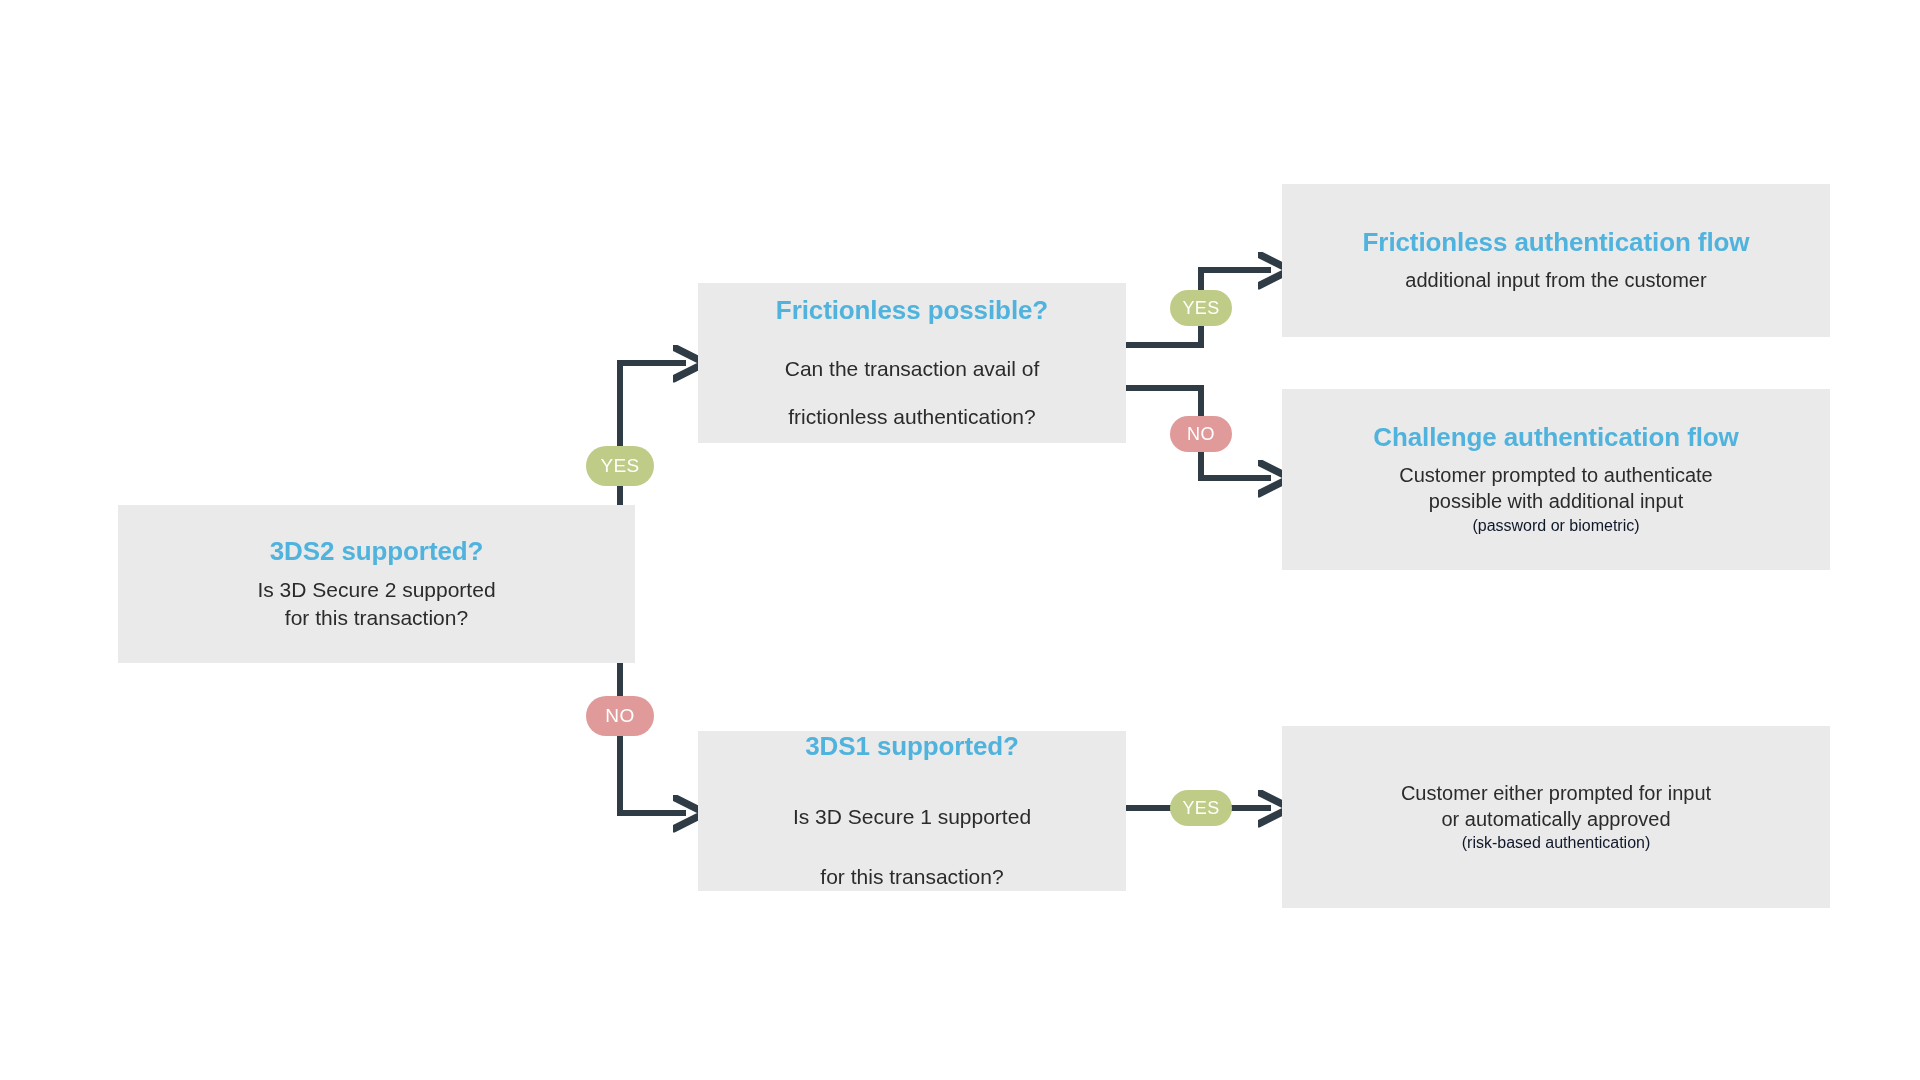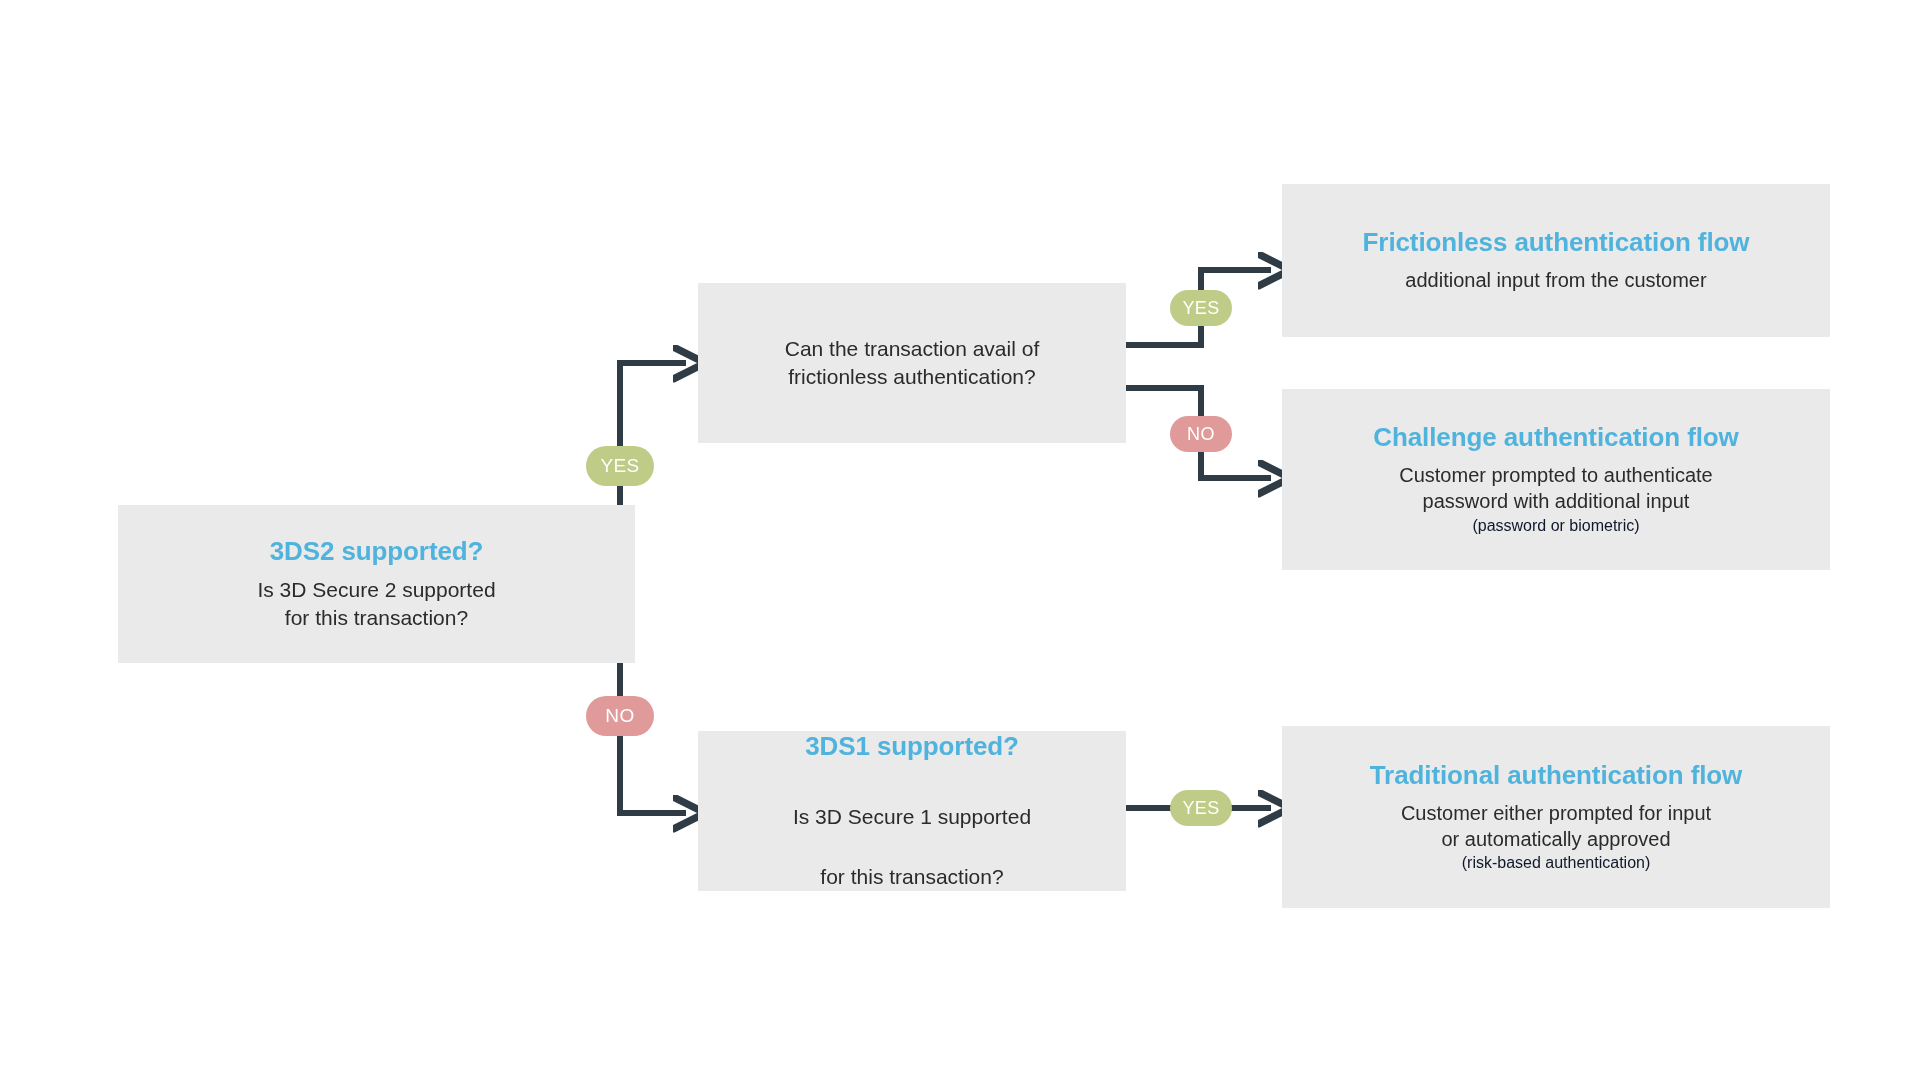--- a/index.html
+++ b/index.html
@@ -50,21 +50,21 @@
     margin-top: 1px;
   }
 
   
   #node-3ds2      { left: 118px; top: 505px;  width: 517px; height: 158px; align-items: center; }
   #node-3ds2 .node-title { font-size: 26px; }
   #node-3ds2 .node-body  { font-size: 21px; }
 
   #node-frictionless-q { left: 698px; top: 283px;  width: 428px; height: 160px; }
   #node-frictionless-q .node-title { font-size: 26px; }
-  #node-frictionless-q .node-body  { font-size: 21px; }
+  #node-frictionless-q .node-body  { font-size: 21px; margin-top: 20px; }
 
   #node-3ds1      { left: 698px; top: 731px;  width: 428px; height: 160px; gap: 32px; }
   #node-3ds1 .node-title { font-size: 26px; }
   #node-3ds1 .node-body  { font-size: 21px; }
 
   #node-frictionless-flow { left: 1282px; top: 184px;  width: 548px; height: 153px; }
   #node-frictionless-flow .node-title { font-size: 26px; }
   #node-frictionless-flow .node-body  { font-size: 20px; }
 
   #node-challenge-flow { left: 1282px; top: 389px;  width: 548px; height: 181px; }
@@ -121,44 +121,44 @@
     <path d="M1126,808 L1271,808" fill="none" stroke="#2f3c46" stroke-width="6" stroke-linecap="butt" stroke-linejoin="miter" marker-end="url(#arrowhead)"></path>
   </svg>
 
   <div class="node" id="node-3ds2">
     <div class="node-title">3DS2 supported?</div>
     <div class="node-body">Is 3D Secure 2 supported</div>
     <div class="node-body">for this transaction?</div>
   </div>
 
   <div class="node" id="node-frictionless-q">
+    <div class="node-title">Frictionless possible?</div>
     <div class="node-body">Can the transaction avail of</div>
     <div class="node-body">frictionless authentication?</div>
   </div>
 
   <div class="node" id="node-3ds1">
     <div class="node-title">3DS1 supported?</div>
     <div class="node-body">Is 3D Secure 1 supported</div>
     <div class="node-body">for this transaction?</div>
   </div>
 
   <div class="node" id="node-frictionless-flow">
     <div class="node-title">Frictionless authentication flow</div>
     <div class="node-body">additional input from the customer</div>
   </div>
 
   <div class="node" id="node-challenge-flow">
     <div class="node-title">Challenge authentication flow</div>
     <div class="node-body">Customer prompted to authenticate</div>
-    <div class="node-body">password with additional input</div>
+    <div class="node-body">possible with additional input</div>
     <div class="node-note">(password or biometric)</div>
   </div>
 
   <div class="node" id="node-traditional-flow">
-    <div class="node-title">Traditional authentication flow</div>
     <div class="node-body">Customer either prompted for input</div>
     <div class="node-body">or automatically approved</div>
     <div class="node-note">(risk-based authentication)</div>
   </div>
 
   <div class="badge yes" id="badge-yes-3ds2">YES</div>
 
   <div class="badge no" id="badge-no-3ds2">NO</div>
 
   <div class="badge yes" id="badge-yes-frictionless">YES</div>

